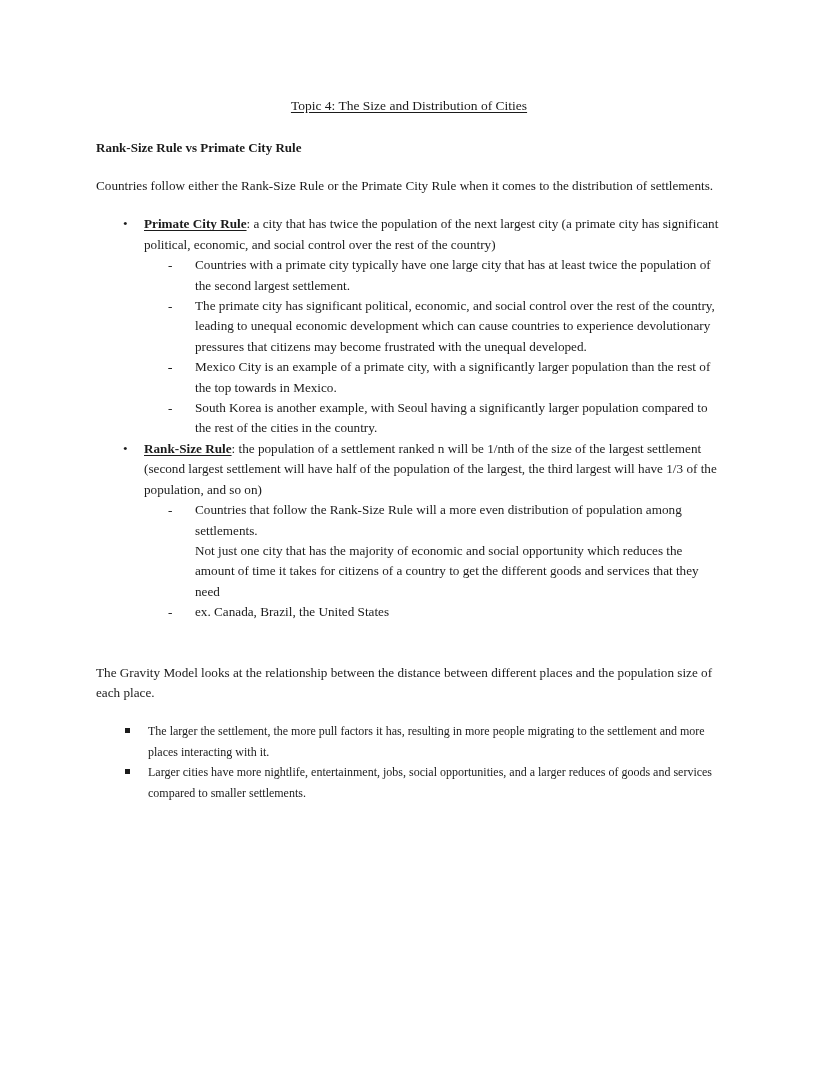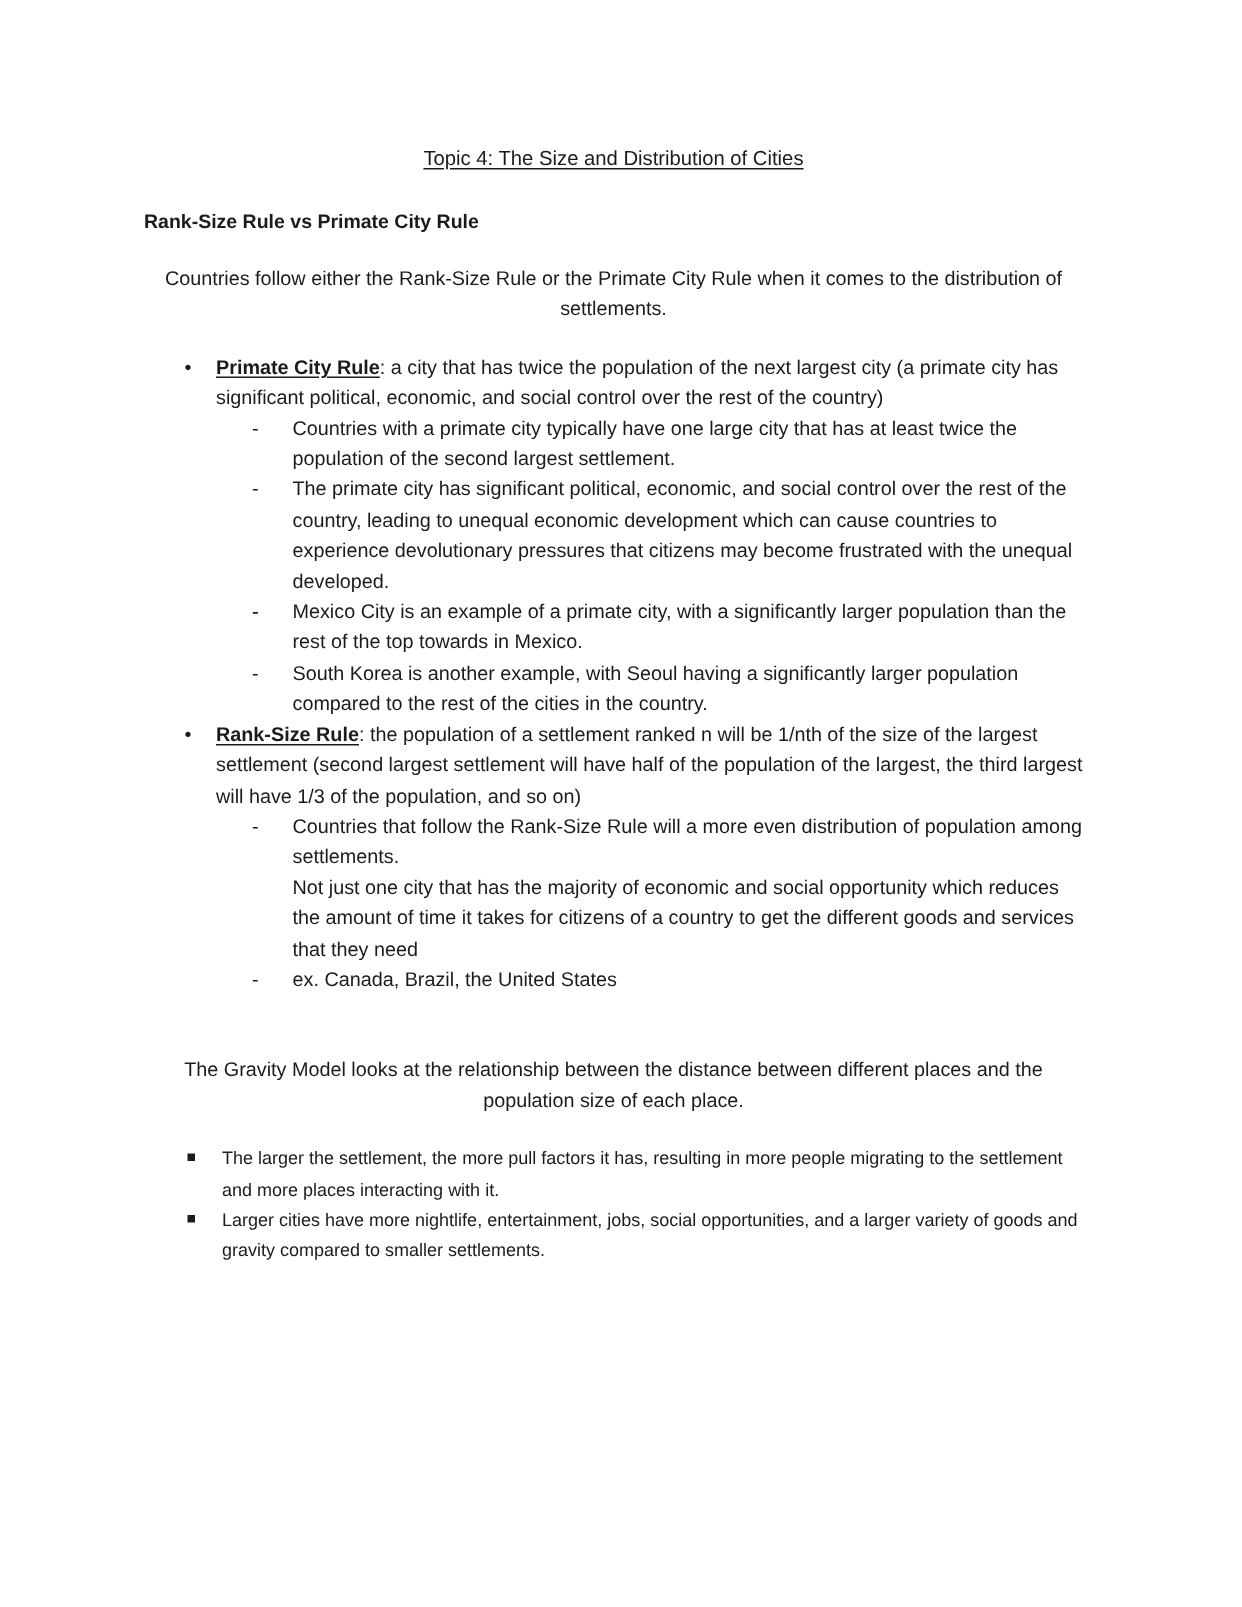--- a/index.html
+++ b/index.html
@@ -7,21 +7,21 @@
     padding: 0;
     background: #ffffff;
   }
   .page {
     position: relative;
     width: 828px;
     height: 901px;
     background: #ffffff;
     margin: 0 auto;
     overflow: hidden;
-    font-family: Liberation Sans, sans-serif;
+    font-family: Liberation Serif, serif;
     color: #1b1b1b;
     -webkit-font-smoothing: antialiased;
   }
   .content {
     position: absolute;
     left: 96px;
     top: 96px;
     width: 626px;
   }
 
@@ -44,21 +44,21 @@
     line-height: 20px;
     font-weight: bold;
     margin: 0 0 18px 0;
   }
 
   
   .para {
     font-size: 13.2px;
     line-height: 20.4px;
     margin: 0 0 18px 0;
-    text-align: center;
+    text-align: left;
   }
 
   
   ul.lvl1 {
     list-style: none;
     margin: 0;
     padding: 0;
   }
   ul.lvl1 > li.l1 {
     position: relative;
@@ -189,18 +189,18 @@
 
     <p class="para">The Gravity Model looks at the relationship between the distance between different places and the population size of each place.</p>
 
     <ul class="sq">
       <li class="sqli">
         <span class="marker-square"></span>
         <span>The larger the settlement, the more pull factors it has, resulting in more people migrating to the settlement and more places interacting with it.</span>
       </li>
       <li class="sqli">
         <span class="marker-square"></span>
-        <span>Larger cities have more nightlife, entertainment, jobs, social opportunities, and a larger variety of goods and gravity compared to smaller settlements.</span>
+        <span>Larger cities have more nightlife, entertainment, jobs, social opportunities, and a larger reduces of goods and services compared to smaller settlements.</span>
       </li>
     </ul>
 
   </div>
 </div>
 
 </body></html>

